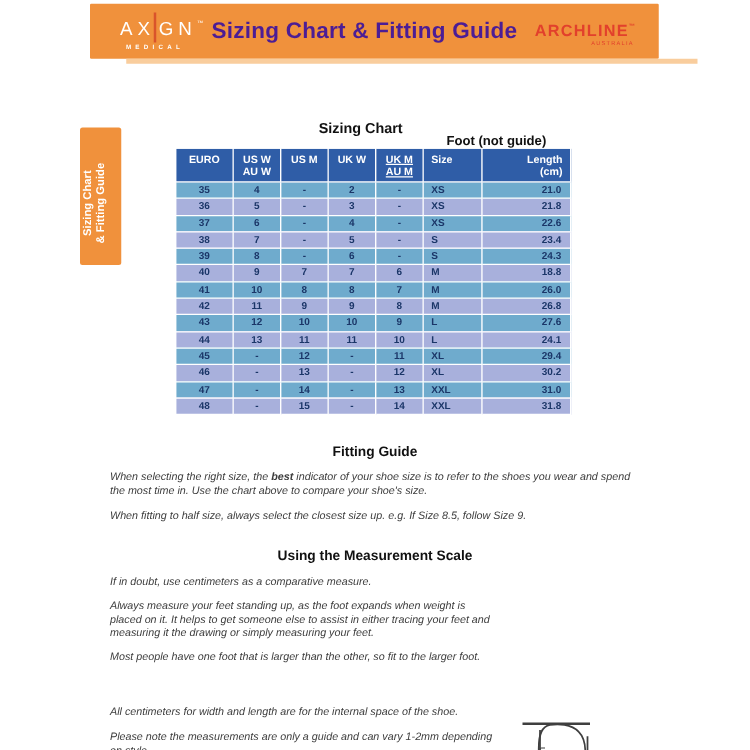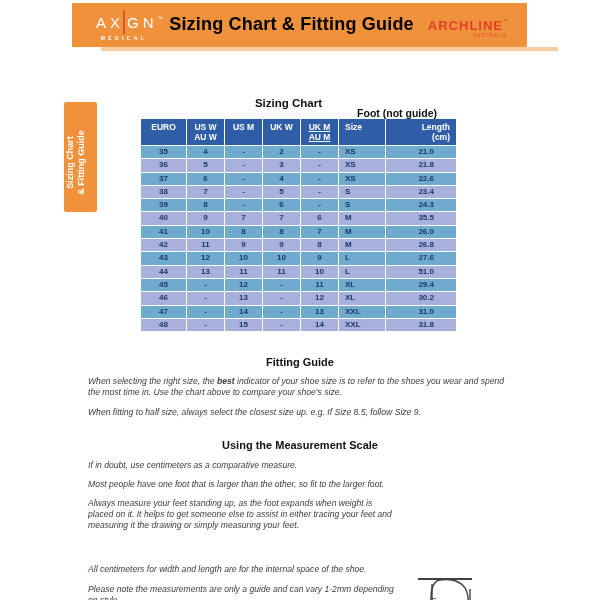--- a/index.html
+++ b/index.html
@@ -11,21 +11,21 @@
           background:#F0913C;border-radius:1px;}
   .banner-shadow{position:absolute;left:101px;top:47px;width:457px;height:4px;
           background:#F9CD9D;}
   .axign{position:absolute;left:24px;top:7px;color:#fff;}
   .axign-word{font-size:15px;letter-spacing:4px;line-height:17px;white-space:nowrap;}
   .axbar{display:inline-block;width:2px;height:24px;background:#D9542B;
          vertical-align:-6px;margin:0 2px 0 -1px;}
   .tm{font-size:5px;vertical-align:8px;letter-spacing:0;}
   .axign-sub{font-size:5px;letter-spacing:3.4px;margin-top:1px;font-weight:bold;text-align:center;width:56px;}
   .title{position:absolute;left:0;right:16px;top:11px;text-align:center;
-         color:#000000;font-size:18px;font-weight:bold;letter-spacing:0.2px;}
+         color:#4c1d95;font-size:18px;font-weight:bold;letter-spacing:0.2px;}
   .archline{position:absolute;right:18px;top:12px;text-align:right;color:#E2402C;}
   .arch-word{font-size:13px;font-weight:bold;letter-spacing:1px;line-height:13px;}
   .arch-tm{font-size:5px;vertical-align:7px;}
   .arch-sub{font-size:4.5px;letter-spacing:1px;margin-top:1px;margin-right:2px;}
 
   
   .side-tab{position:absolute;left:64px;top:102px;width:33px;height:110px;
             background:#F0913C;border-radius:2px;}
   .side-tab-text{position:absolute;left:-38px;top:44px;width:110px;height:33px;
             transform:rotate(-90deg);transform-origin:center;
@@ -40,21 +40,21 @@
   table.sizing th{background:#2F5DA7;color:#fff;font-size:8.5px;line-height:10px;
                   font-weight:bold;vertical-align:top;padding-top:3px;height:23px;text-align:center;}
   table.sizing td{font-size:8px;font-weight:bold;color:#1B3668;text-align:center;
                   height:12.3px;line-height:12.3px;}
   table.sizing tr:nth-child(odd) td{background:#6FABCD;}
   table.sizing tr:nth-child(even) td{background:#A8B0DC;}
   .w0{width:45px;margin-top:13px;} .w1{width:37px;} .w2{width:37px;} .w3{width:37px;}
   .w4{width:37px;text-decoration:underline;} .w5{width:40px;} .w6{width:64px;}
   table.sizing th.w5, table.sizing td.c5{text-align:left;padding-left:6px;}
   table.sizing th.w6{text-align:right;padding-right:6px;}
-  table.sizing td.c6{text-align:right;padding-right:22px;}
+  table.sizing td.c6{text-align:right;padding-right:7px;}
 
   
   .content{position:absolute;left:88px;top:344px;width:424px;color:#3C3C3C;}
   .h{font-size:11px;font-weight:bold;text-align:center;color:#111;margin-top:12px;}
   .content p{margin:0;font-size:8.6px;line-height:11px;font-style:italic;}
   .p1{margin-top:8px !important;}
   .p2{margin-top:9px !important;}
   .h2{margin-top:21px;}
   .ms-block{position:relative;margin-top:9px;}
   .ms-text{width:308px;}
@@ -146,21 +146,21 @@
             <td class="c5">S</td>
             <td class="c6">24.3</td>
           </tr>
           <tr>
             <td class="c0">40</td>
             <td class="c1">9</td>
             <td class="c2">7</td>
             <td class="c3">7</td>
             <td class="c4">6</td>
             <td class="c5">M</td>
-            <td class="c6">35.5</td>
+            <td class="c6">18.8</td>
           </tr>
           <tr>
             <td class="c0">41</td>
             <td class="c1">10</td>
             <td class="c2">8</td>
             <td class="c3">8</td>
             <td class="c4">7</td>
             <td class="c5">M</td>
             <td class="c6">26.0</td>
           </tr>
@@ -182,21 +182,21 @@
             <td class="c5">L</td>
             <td class="c6">27.6</td>
           </tr>
           <tr>
             <td class="c0">44</td>
             <td class="c1">13</td>
             <td class="c2">11</td>
             <td class="c3">11</td>
             <td class="c4">10</td>
             <td class="c5">L</td>
-            <td class="c6">51.0</td>
+            <td class="c6">24.1</td>
           </tr>
           <tr>
             <td class="c0">45</td>
             <td class="c1">-</td>
             <td class="c2">12</td>
             <td class="c3">-</td>
             <td class="c4">11</td>
             <td class="c5">XL</td>
             <td class="c6">29.4</td>
           </tr>
@@ -233,22 +233,22 @@
 
   <div class="content">
     <div class="h">Fitting Guide</div>
     <p class="p1"><span>When selecting the right size, the </span><b>best</b><span> indicator of your shoe size is to refer to the shoes you wear and spend the most time in. Use the chart above to compare your shoe's size.</span></p>
     <p class="p2">When fitting to half size, always select the closest size up. e.g. If Size 8.5, follow Size 9.</p>
 
     <div class="h h2">Using the Measurement Scale</div>
     <div class="ms-block">
       <div class="ms-text">
         <p>If in doubt, use centimeters as a comparative measure.</p>
+        <p class="mt8">Always measure your feet standing up, as the foot expands when weight is placed on it. It helps to get someone else to assist in either tracing your feet and measuring it the drawing or simply measuring your feet.</p>
         <p class="mt8">Most people have one foot that is larger than the other, so fit to the larger foot.</p>
-        <p class="mt8">Always measure your feet standing up, as the foot expands when weight is placed on it. It helps to get someone else to assist in either tracing your feet and measuring it the drawing or simply measuring your feet.</p>
         <p class="mt33">All centimeters for width and length are for the internal space of the shoe.</p>
         <p class="mt9">Please note the measurements are only a guide and can vary 1-2mm depending on style.</p>
       </div>
 
       <svg class="foot-svg" width="108" height="124" viewBox="0 0 108 124">
         <line x1="16" y1="19" x2="70" y2="19" stroke="#3f3f3f" stroke-width="2"></line>
         <line x1="14" y1="108" x2="75" y2="108" stroke="#3f3f3f" stroke-width="2"></line>
         <line x1="30" y1="24" x2="30" y2="81" stroke="#3f3f3f" stroke-width="1.4"></line>
         <line x1="68" y1="29" x2="68" y2="79" stroke="#3f3f3f" stroke-width="1.4"></line>
         <path d="M38,20 C31,21 29,28 29,39 C29,53 31,73 33,88 C34.5,98 40,107 48.5,107.4 C57,107 61.5,100 61.5,91 C61.5,78 64,61 65.5,51 C67,41 66.5,31 61,25.5 C55,19 44,19 38,20 Z" fill="none" stroke="#3f3f3f" stroke-width="1.4" stroke-linejoin="round"></path>

